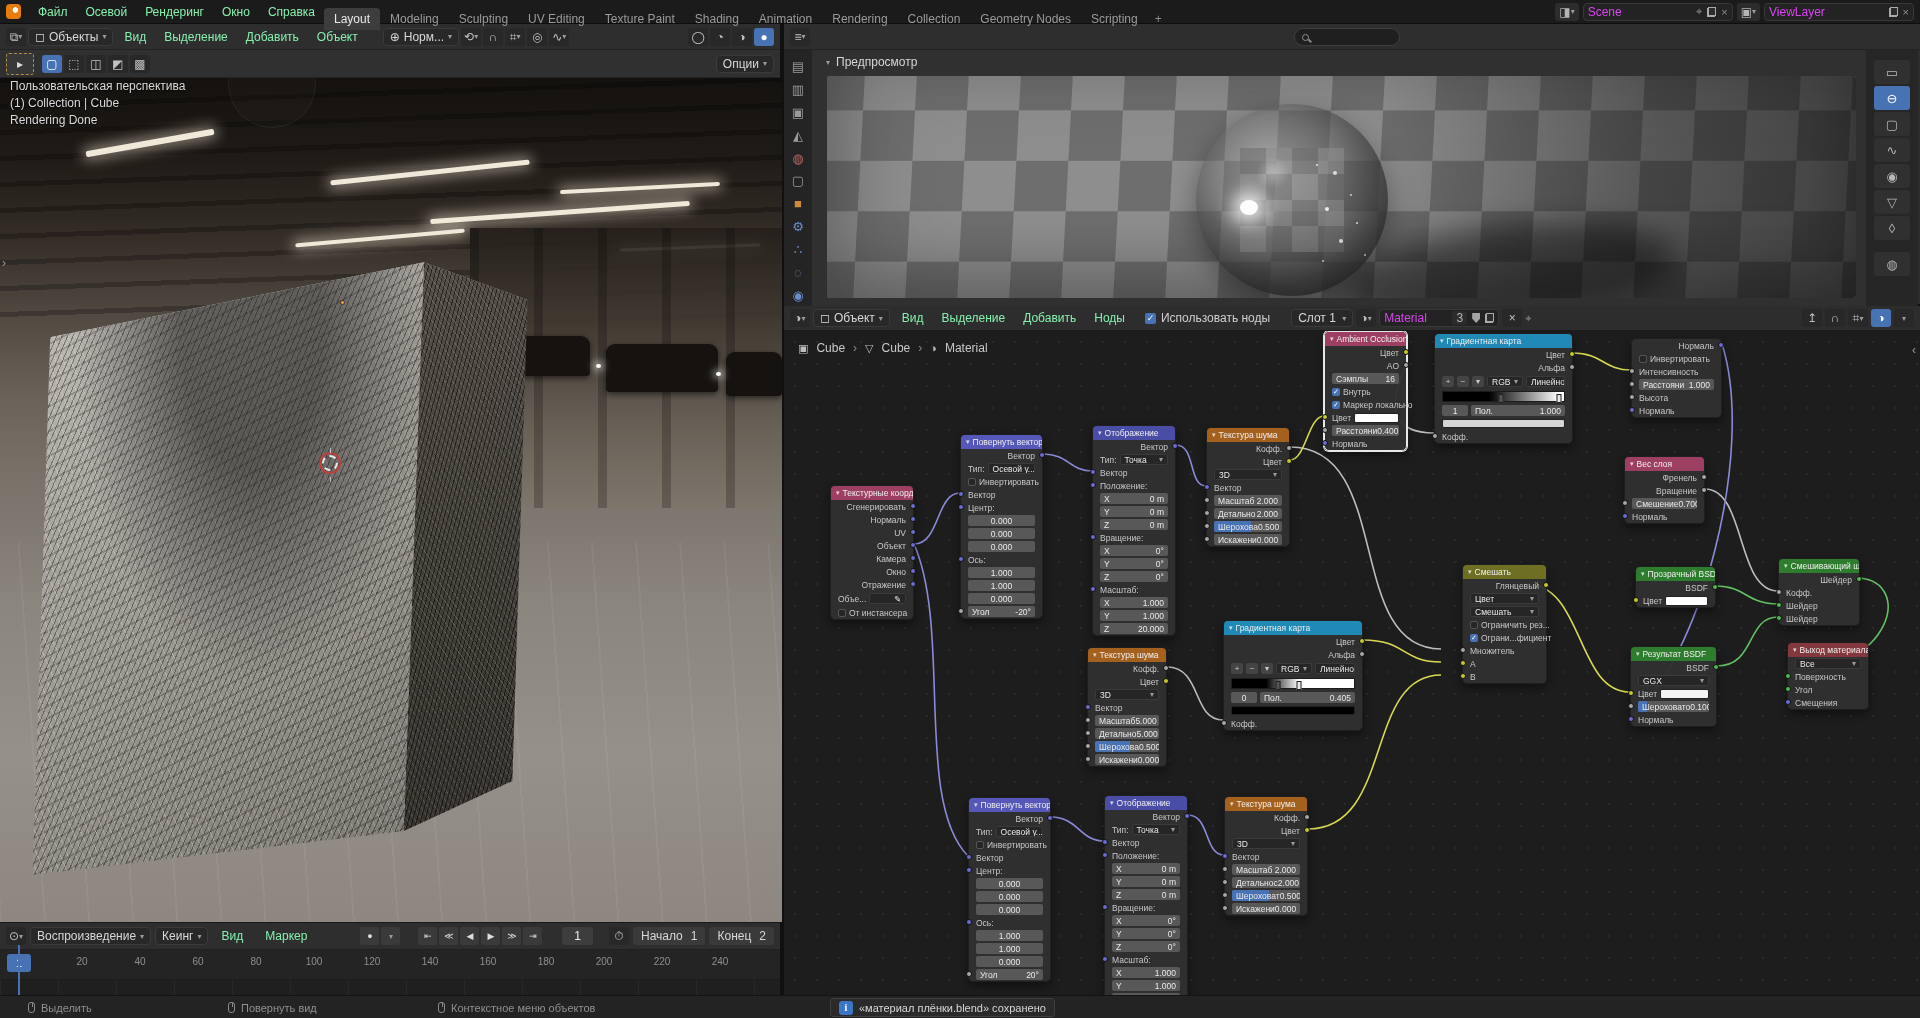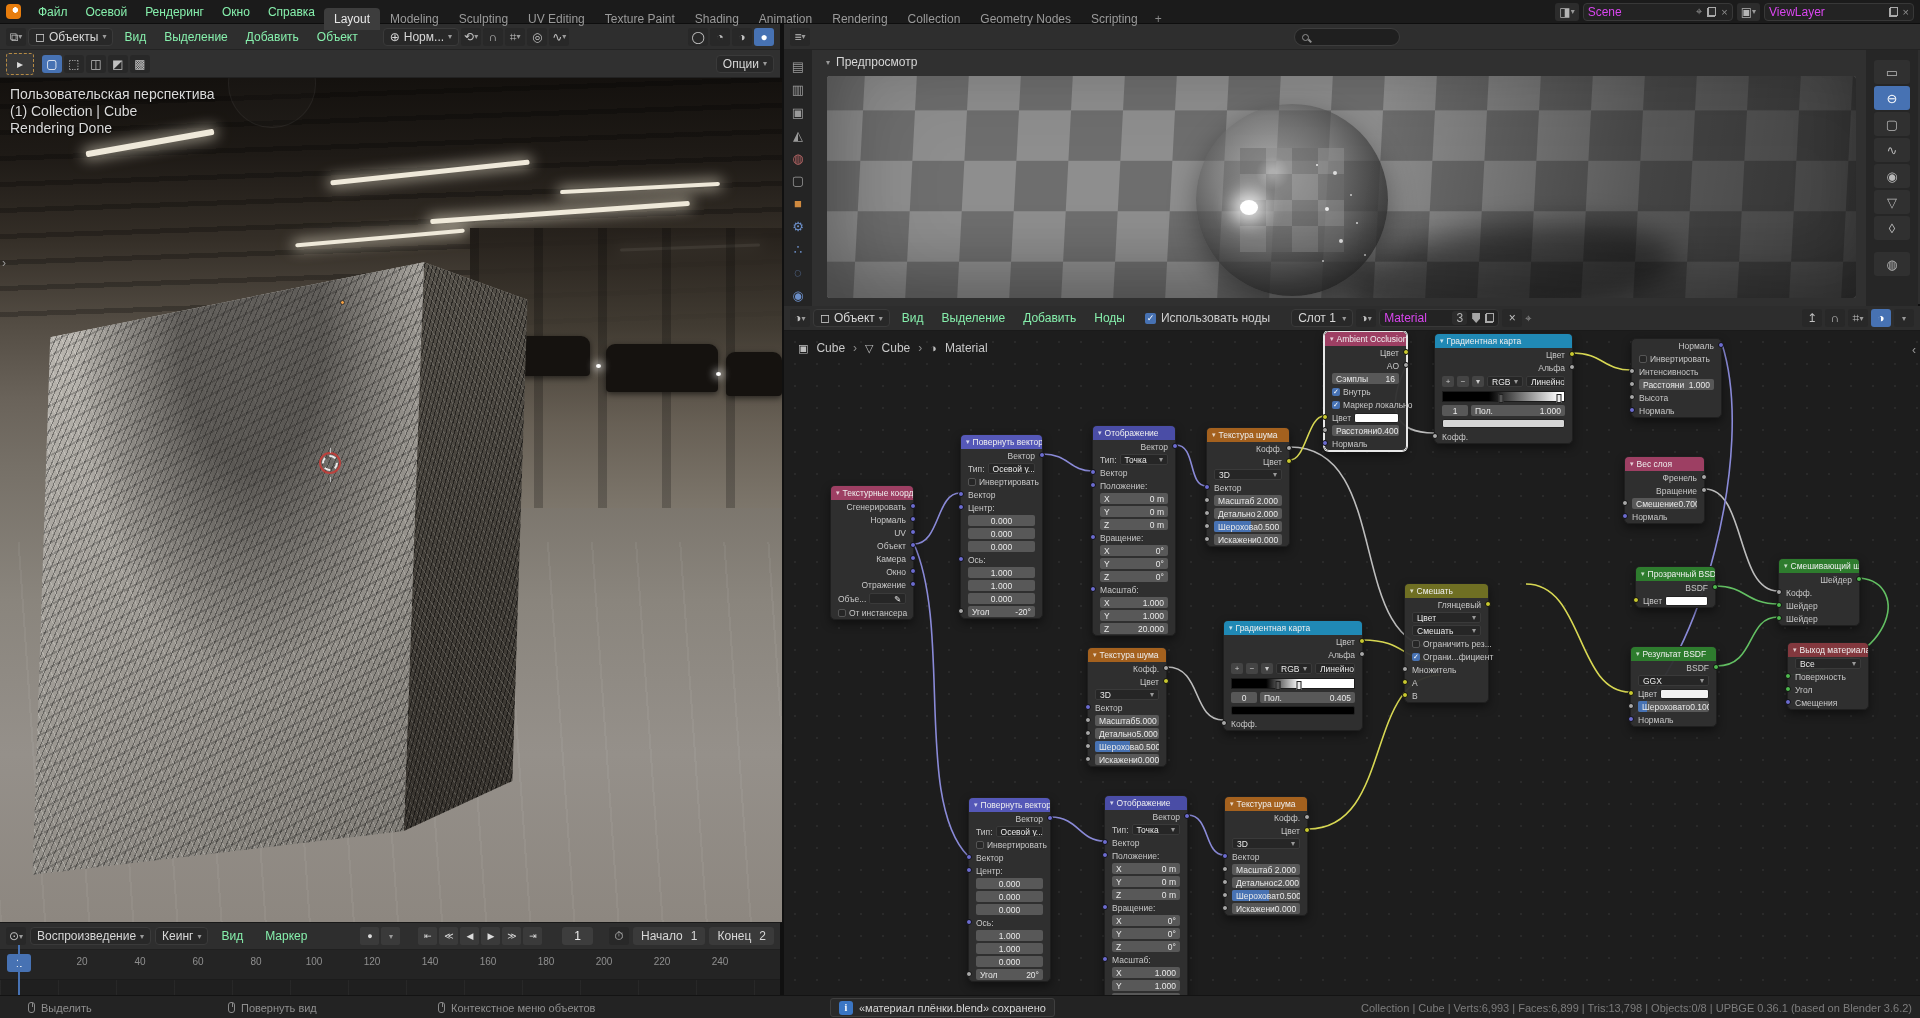--- a/index.html
+++ b/index.html
@@ -93,22 +93,22 @@
       linear-gradient(100deg,#c7c3bb,#9d9992)}
   .cursor3d{position:absolute;left:319px;top:374px;width:22px;height:22px;border-radius:50%;
     border:2px solid rgba(196,62,58,.9)}
   .cursor3d::before{content:"";position:absolute;inset:1px;border-radius:50%;border:2px dashed #e9e9e9}
   .cursor3d::after{content:"";position:absolute;left:50%;top:-6px;width:1px;height:34px;
     background:linear-gradient(#bbb 0 5px,transparent 5px 29px,#bbb 29px)}
   .origin-dot{position:absolute;left:340px;top:222px;width:5px;height:5px;border-radius:50%;
     background:#ef9d41;border:1px solid #333}
   .navgizmo{position:absolute;left:228px;top:-38px;width:88px;height:88px;border-radius:50%;
     border:1px solid rgba(255,255,255,.05);background:rgba(255,255,255,.02)}
-  .vp-overlay{position:absolute;left:10px;top:8px;line-height:17px;color:#dadada;
-    text-shadow:0 1px 2px rgba(0,0,0,.8);font-size:14px}
+  .vp-overlay{position:absolute;left:10px;top:0;line-height:17px;color:#dadada;
+    text-shadow:0 1px 2px rgba(0,0,0,.8);font-size:12px}
   .edge-arrow{position:absolute;color:#9a9a9a;font-size:12px}
 
   
   #timeline{position:absolute;left:0;top:922px;width:782px;height:73px;background:#2b2b2b;
     border-right:2px solid #101010;border-top:1px solid #191919}
   #tl-h{height:27px;display:flex;align-items:center;gap:4px;padding:0 6px;background:#2e2e2e;
     border-bottom:1px solid #202020}
   #tl-ruler{position:relative;height:30px;background:#242424;border-bottom:1px solid #1c1c1c}
   .tick{position:absolute;top:6px;transform:translateX(-50%);color:#8f8f8f;font-size:10px}
   #tl-strip{position:relative;height:15px;background:#1f1f1f;
@@ -914,21 +914,21 @@
             <span class="nchip">
               <span>Смешение</span>
               <span>0.700</span>
             </span>
           </div>
           <div class="nrow">
             <span class="sk skl" style="background: rgb(108, 108, 208);"></span>
             <span>Нормаль</span>
           </div>
         </div>
-        <div class="node" style="left: 620px; top: 233px; width: 85px; margin-top: 19px;">
+        <div class="node" style="left: 678px; top: 233px; width: 85px;">
           <div class="nhdr" style="background: rgb(111, 111, 35);">
             <span class="nchev">▾</span>
             <span>Смешать</span>
           </div>
           <div class="nrow nout">
             <span>Глянцевый</span>
             <span class="sk skr" style="background: rgb(201, 201, 46);"></span>
           </div>
           <div class="nrow">
             <span class="nchip dark">
@@ -1382,16 +1382,15 @@
         <span>Повернуть вид</span>
       </span>
     <span class="hint" style="left:438px">
         <span class="mico"></span>
         <span>Контекстное меню объектов</span>
       </span>
     <span id="sb-msg">
       <span class="info-ico">i</span>
       <span>«материал плёнки.blend» сохранено</span>
     </span>
-    <span id="sb-stats">Collection | Cube | Verts:6,993 | Faces:6,899 | Tris:13,798 | Objects:0/8 | UPBGE 0.36.1 (based on Blender 3.6.2)</span>
   </div>
 
 </div>
 
 </body></html>

